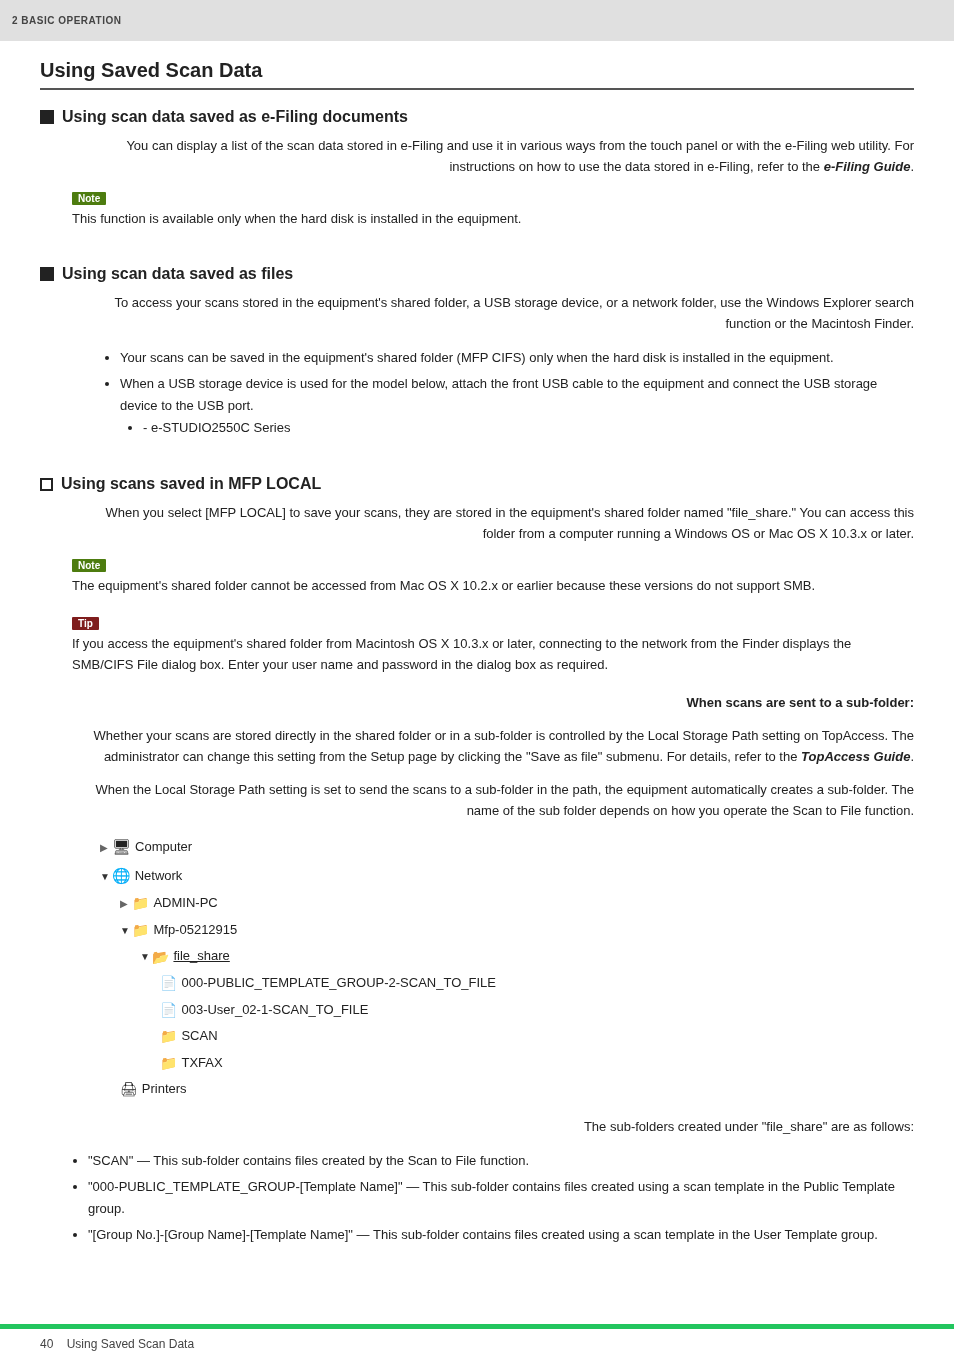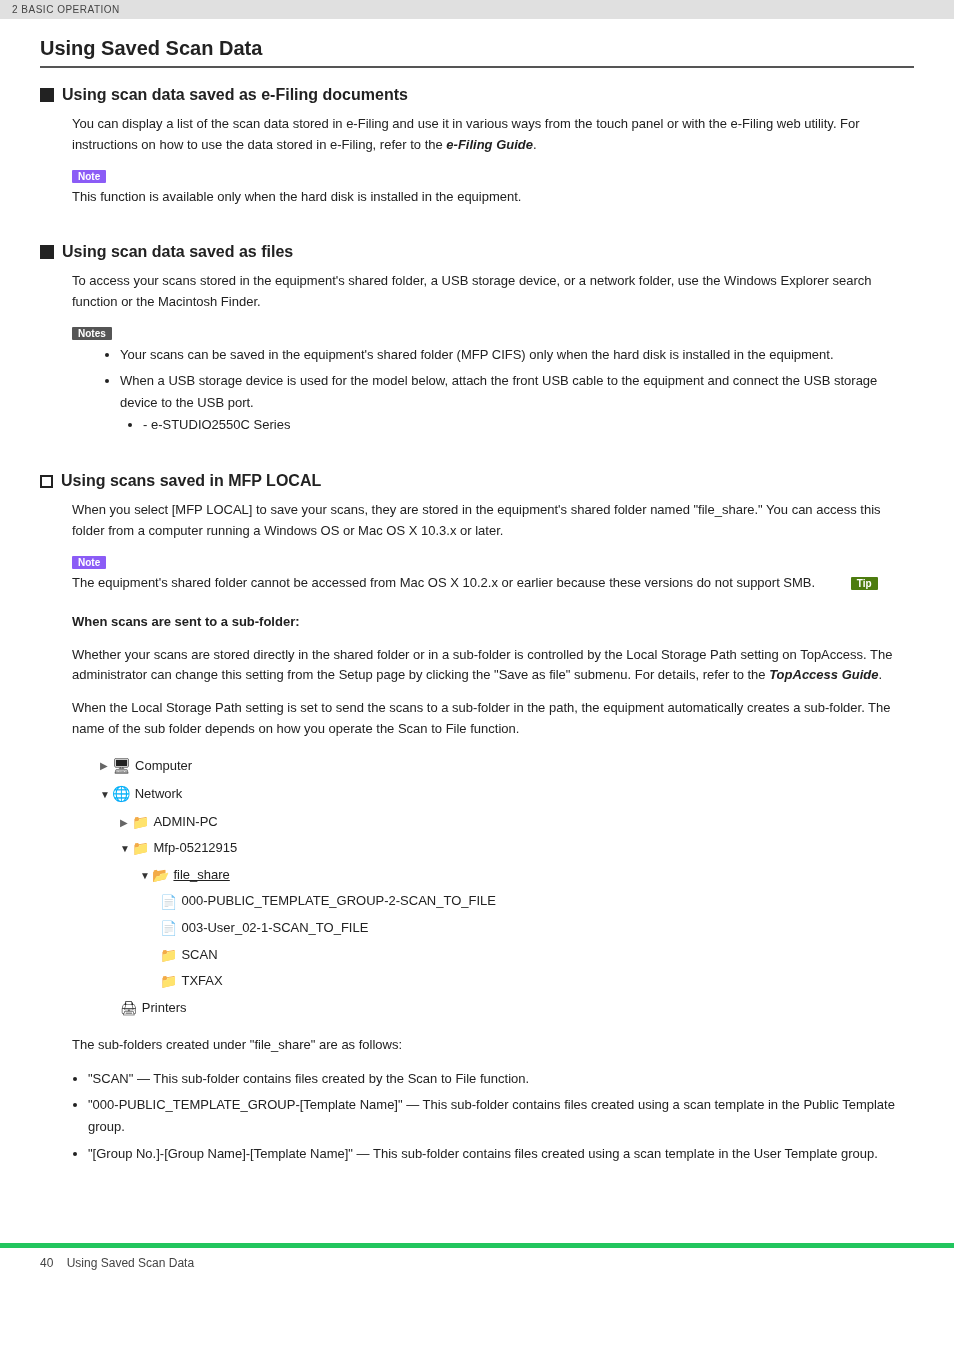--- a/index.html
+++ b/index.html
@@ -7,23 +7,23 @@
       font-family: Arial, Helvetica, sans-serif;
       font-size: 13px;
       color: #222;
       background: #fff;
       width: 954px;
       min-height: 1351px;
     }
 
     .top-bar {
       background: #e0e0e0;
-      padding: 4px 12px;
+      padding: 15px 12px;
       font-size: 10px;
-      font-weight: normal;
+      font-weight: bold;
       color: #444;
       letter-spacing: 0.5px;
     }
 
     .main-content {
       padding: 18px 40px 30px 40px;
     }
 
     .page-title {
       font-size: 20px;
@@ -58,45 +58,46 @@
       height: 13px;
       border: 2px solid #222;
       flex-shrink: 0;
     }
 
     .body-text {
       margin-left: 32px;
       margin-bottom: 12px;
       line-height: 1.6;
       font-size: 13px;
+      text-align: right;
     }
 
     .note-box {
       display: inline-block;
       margin-left: 32px;
       margin-bottom: 6px;
     }
 
     .note-label {
       display: inline-block;
-      background: #8b5cf6;
+      background: #4d7c0f;
       color: #fff;
       font-size: 10px;
       font-weight: bold;
       padding: 1px 6px;
       margin-bottom: 4px;
       border-radius: 1px;
     }
 
     .note-label.notes-label {
       background: #555;
     }
 
     .note-label.tip-label {
-      background: #4d7c0f;
+      background: #7f1d1d;
     }
 
     .note-text {
       font-size: 13px;
       line-height: 1.6;
       margin-left: 0;
       margin-bottom: 12px;
       max-width: 820px;
     }
 
@@ -196,23 +197,20 @@
     </div>
   </div>
 
   <div class="section-gap">
     <div class="section-title">
       <span class="black-square"></span>
       <span>Using scan data saved as files</span>
     </div>
     <div class="body-text">To access your scans stored in the equipment's shared folder, a USB storage device, or a network folder, use the Windows Explorer search function or the Macintosh Finder.</div>
     <div class="note-box">
-      <div>
-        <span class="note-label notes-label">Notes</span>
-      </div>
       <ul class="bullet-list">
         <li>Your scans can be saved in the equipment's shared folder (MFP CIFS) only when the hard disk is installed in the equipment.</li>
         <li>
           <span>When a USB storage device is used for the model below, attach the front USB cable to the equipment and connect the USB storage device to the USB port.</span>
           <ul class="sub-bullet-list">
             <li>e-STUDIO2550C Series</li>
           </ul>
         </li>
       </ul>
     </div>
@@ -231,20 +229,21 @@
         <span class="note-label">Note</span>
       </div>
       <div class="note-text">The equipment's shared folder cannot be accessed from Mac OS X 10.2.x or earlier because these versions do not support SMB.</div>
     </div>
 
     
     <div class="note-box">
       <div>
         <span class="note-label tip-label">Tip</span>
       </div>
+      <div class="note-text">If you access the equipment's shared folder from Macintosh OS X 10.3.x or later, connecting to the network from the Finder displays the SMB/CIFS File dialog box. Enter your user name and password in the dialog box as required.</div>
     </div>
 
     <div class="body-text">
       <strong>When scans are sent to a sub-folder:</strong>
     </div>
 
     <div class="body-text">
       <span>Whether your scans are stored directly in the shared folder or in a sub-folder is controlled by the Local Storage Path setting on TopAccess. The administrator can change this setting from the Setup page by clicking the "Save as file" submenu. For details, refer to the </span><span class="bold-italic">TopAccess Guide</span><span>.</span>
     </div>
     <div class="body-text">When the Local Storage Path setting is set to send the scans to a sub-folder in the path, the equipment automatically creates a sub-folder. The name of the sub folder depends on how you operate the Scan to File function.</div>

